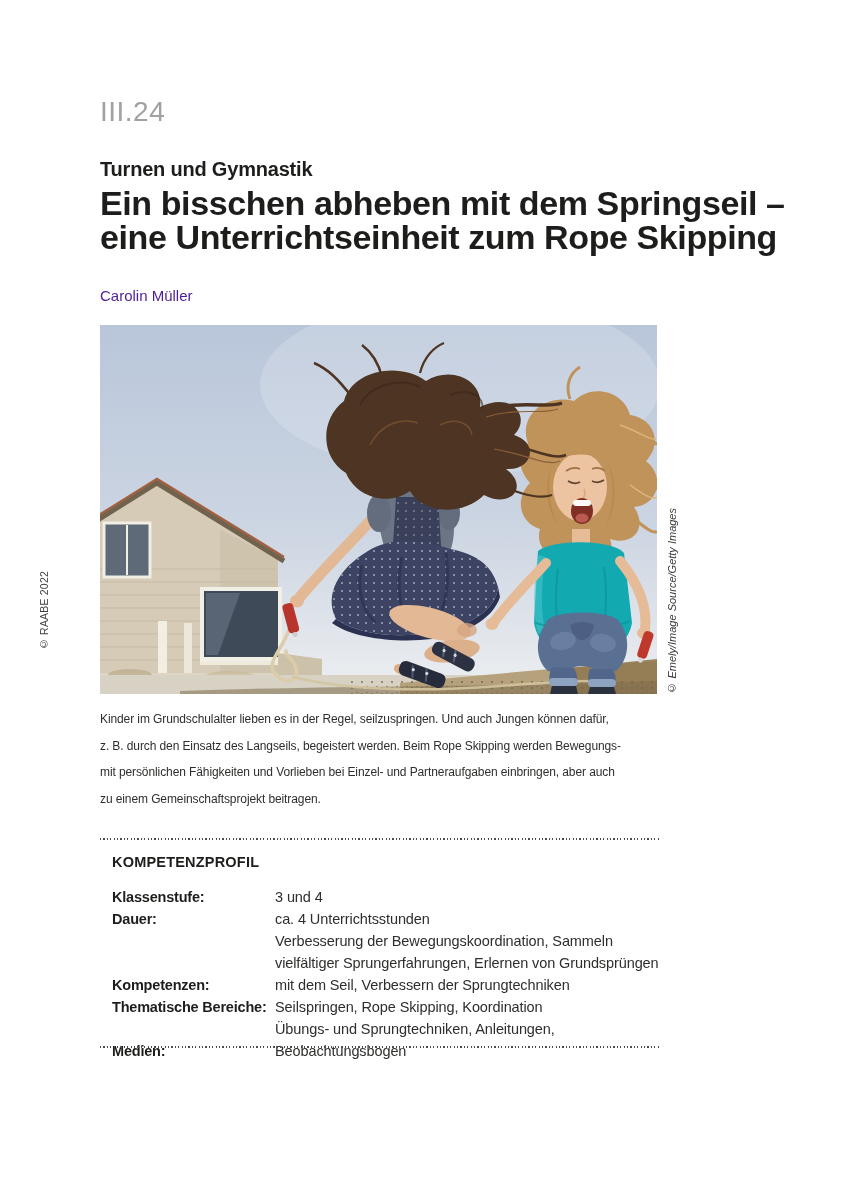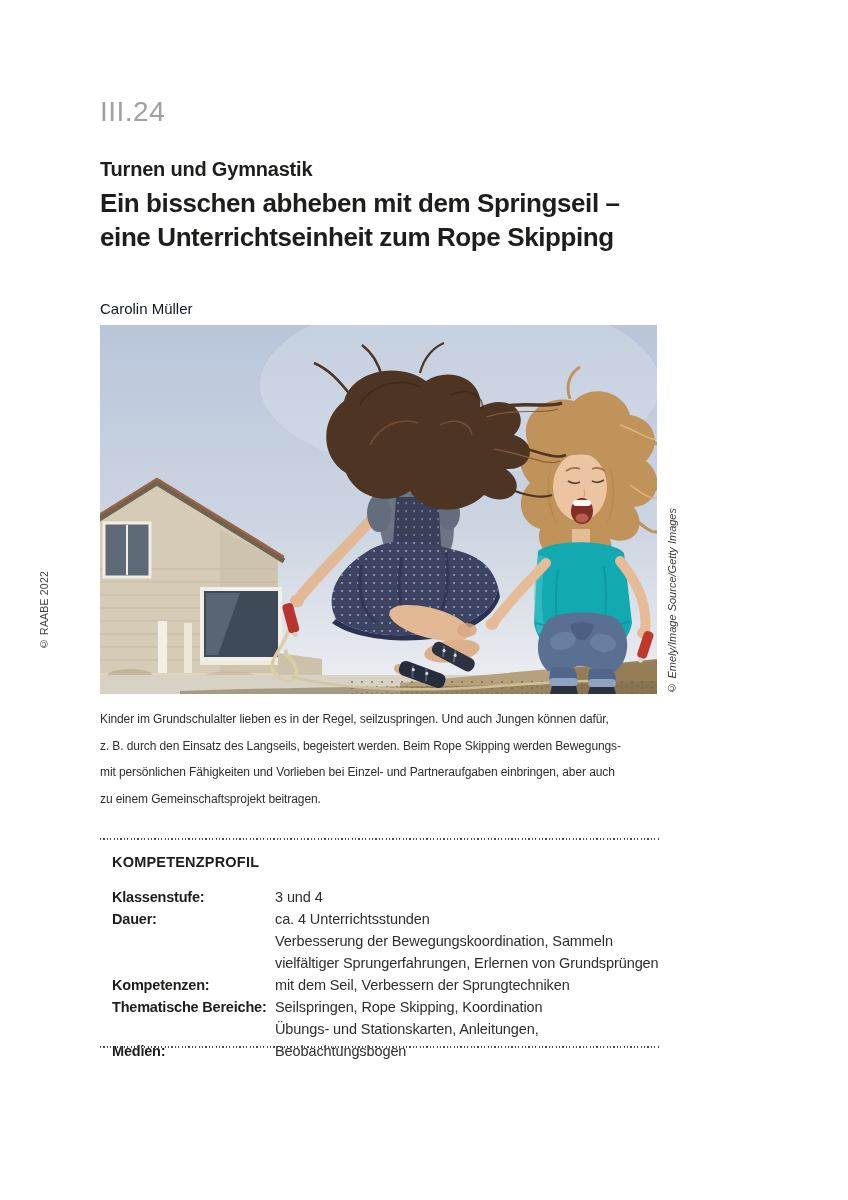--- a/index.html
+++ b/index.html
@@ -3,22 +3,22 @@
 <meta charset="utf-8">
 <style>
   html,body{margin:0;padding:0;background:#ffffff;}
   .sheet{
     position:relative;width:848px;height:1200px;background:#ffffff;overflow:hidden;
     font-family:"Liberation Sans",sans-serif;color:#1d1d1b;text-decoration:underline;
   }
   .abs{position:absolute;}
   .section-code{left:100px;top:96px;font-size:28px;letter-spacing:.5px;color:#a1a1a1;}
   .category{left:100px;top:158px;font-size:20px;font-weight:700;letter-spacing:-.2px;color:#1d1d1b;}
-  .title{left:100px;top:186px;font-size:26px;font-weight:700;line-height:34px;letter-spacing:-.4px;color:#1d1d1b;}
-  .author{left:100px;top:287px;font-size:15px;color:#0f172a;margin-top:13px;}
+  .title{left:100px;top:186px;font-size:34px;font-weight:700;line-height:34px;letter-spacing:-.4px;color:#1d1d1b;}
+  .author{left:100px;top:287px;font-size:15px;color:#4c1d95;}
   .vert-box{display:flex;flex-direction:column;justify-content:flex-end;align-items:center;}
   .vert-text{writing-mode:vertical-rl;transform:rotate(180deg);white-space:nowrap;}
   .raabe{left:36px;top:542px;width:16px;height:108px;font-size:10.5px;color:#3f3f3f;letter-spacing:.2px;}
   .credit{left:663px;top:325px;width:18px;height:369px;font-size:11px;font-style:italic;color:#3a3a3a;}
   .photo{left:100px;top:325px;width:557px;height:369px;overflow:hidden;background:#c7d1e0;}
   .photo svg{display:block;}
   .intro{left:100px;top:706px;width:660px;font-size:12px;line-height:26.5px;letter-spacing:-.1px;color:#2e2e2c;}
   .intro div{white-space:nowrap;}
   .dotline{height:2px;background-image:repeating-linear-gradient(to right,#4d4d4d 0 1.2px,transparent 1.2px 3.4px);}
   .dot1{left:100px;top:838px;width:560px;}
@@ -257,19 +257,19 @@
     <div class="row">
       <div class="lbl">Kompetenzen:</div>
       <div class="val">Verbesserung der Bewegungskoordination, Sammeln vielfältiger Sprungerfahrungen, Erlernen von Grundsprüngen mit dem Seil, Verbessern der Sprungtechniken</div>
     </div>
     <div class="row">
       <div class="lbl">Thematische Bereiche:</div>
       <div class="val">Seilspringen, Rope Skipping, Koordination</div>
     </div>
     <div class="row">
       <div class="lbl">Medien:</div>
-      <div class="val">Übungs- und Stationskarten, Anleitungen, Beobachtungsbogen</div>
+      <div class="val">Übungs- und Sprungtechniken, Anleitungen, Beobachtungsbogen</div>
     </div>
   </div>
 
   <div class="abs dotline dot2"></div>
 
 </div>
 
 </body></html>

